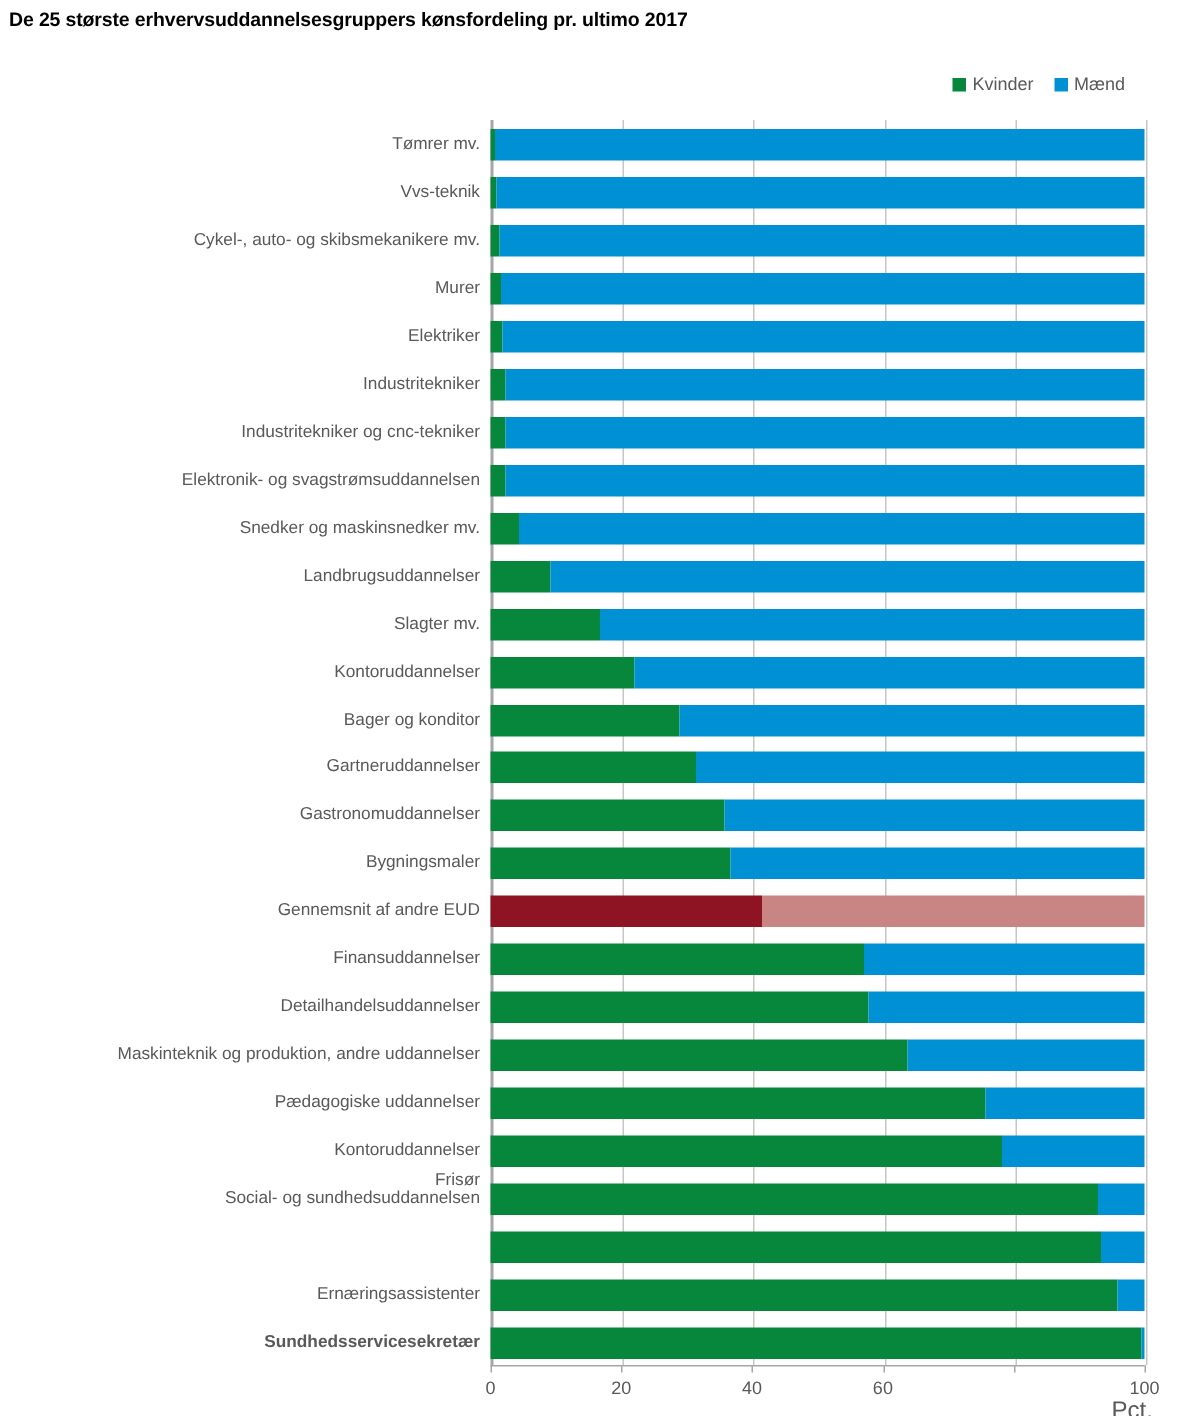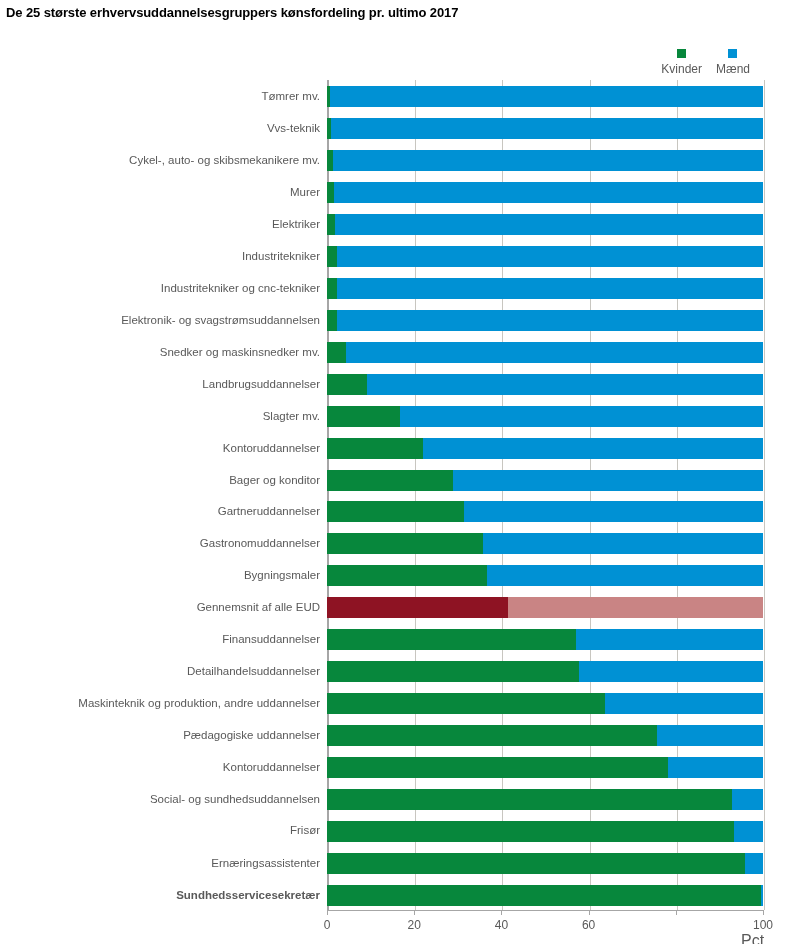--- a/index.html
+++ b/index.html
@@ -35,21 +35,20 @@
     align-items: center;
     gap: 14px;
     font-size: 12px;
     color: #595959;
   }
   .legend-entry {
     display: flex;
     align-items: center;
     gap: 4px;
     white-space: nowrap;
-    flex-direction: column;
   }
   .legend-swatch {
     width: 9px;
     height: 9px;
     display: inline-block;
     flex: 0 0 auto;
   }
 
   #plot-wrap {
     position: absolute;
@@ -253,21 +252,21 @@
       <div class="cat-label-item" style="top: 533.385px; right: 470px;">Gastronomuddannelser</div>
       <div class="row" style="left: 327px; top: 565.308px; width: 436px;">
         <div class="seg seg-a" style="width: 159.576px; background: rgb(7, 135, 60);"></div>
         <div class="seg" style="left: 159.576px; width: 276.424px; background: rgb(0, 145, 212);"></div>
       </div>
       <div class="cat-label-item" style="top: 565.308px; right: 470px;">Bygningsmaler</div>
       <div class="row" style="left: 327px; top: 597.231px; width: 436px;">
         <div class="seg seg-a" style="width: 181.376px; background: rgb(142, 19, 35);"></div>
         <div class="seg" style="left: 181.376px; width: 254.624px; background: rgb(201, 132, 132);"></div>
       </div>
-      <div class="cat-label-item" style="top: 597.231px; right: 470px;">Gennemsnit af alle EUD</div>
+      <div class="cat-label-item" style="top: 597.231px; right: 470px;">Gennemsnit af andre EUD</div>
       <div class="row" style="left: 327px; top: 629.154px; width: 436px;">
         <div class="seg seg-a" style="width: 248.52px; background: rgb(7, 135, 60);"></div>
         <div class="seg" style="left: 248.52px; width: 187.48px; background: rgb(0, 145, 212);"></div>
       </div>
       <div class="cat-label-item" style="top: 629.154px; right: 470px;">Finansuddannelser</div>
       <div class="row" style="left: 327px; top: 661.077px; width: 436px;">
         <div class="seg seg-a" style="width: 252.008px; background: rgb(7, 135, 60);"></div>
         <div class="seg" style="left: 252.008px; width: 183.992px; background: rgb(0, 145, 212);"></div>
       </div>
       <div class="cat-label-item" style="top: 661.077px; right: 470px;">Detailhandelsuddannelser</div>
@@ -288,21 +287,21 @@
       <div class="cat-label-item" style="top: 756.846px; right: 470px;">Kontoruddannelser</div>
       <div class="row" style="left: 327px; top: 788.769px; width: 436px;">
         <div class="seg seg-a" style="width: 405.044px; background: rgb(7, 135, 60);"></div>
         <div class="seg" style="left: 405.044px; width: 30.956px; background: rgb(0, 145, 212);"></div>
       </div>
       <div class="cat-label-item" style="top: 788.769px; right: 470px;">Social- og sundhedsuddannelsen</div>
       <div class="row" style="left: 327px; top: 820.692px; width: 436px;">
         <div class="seg seg-a" style="width: 407.224px; background: rgb(7, 135, 60);"></div>
         <div class="seg" style="left: 407.224px; width: 28.776px; background: rgb(0, 145, 212);"></div>
       </div>
-      <div class="cat-label-item" style="top: 820px; right: 470px;">Frisør</div>
+      <div class="cat-label-item" style="top: 777px; right: 470px;">Frisør</div>
       <div class="row" style="left: 327px; top: 852.615px; width: 436px;">
         <div class="seg seg-a" style="width: 418.124px; background: rgb(7, 135, 60);"></div>
         <div class="seg" style="left: 418.124px; width: 17.876px; background: rgb(0, 145, 212);"></div>
       </div>
       <div class="cat-label-item" style="top: 852.615px; right: 470px;">Ernæringsassistenter</div>
       <div class="row" style="left: 327px; top: 884.538px; width: 436px;">
         <div class="seg seg-a" style="width: 433.82px; background: rgb(7, 135, 60);"></div>
         <div class="seg" style="left: 433.82px; width: 2.18px; background: rgb(0, 145, 212);"></div>
       </div>
       <div class="cat-label-item" style="top: 884.538px; right: 470px; font-weight: bold;">Sundhedsservicesekretær</div>

